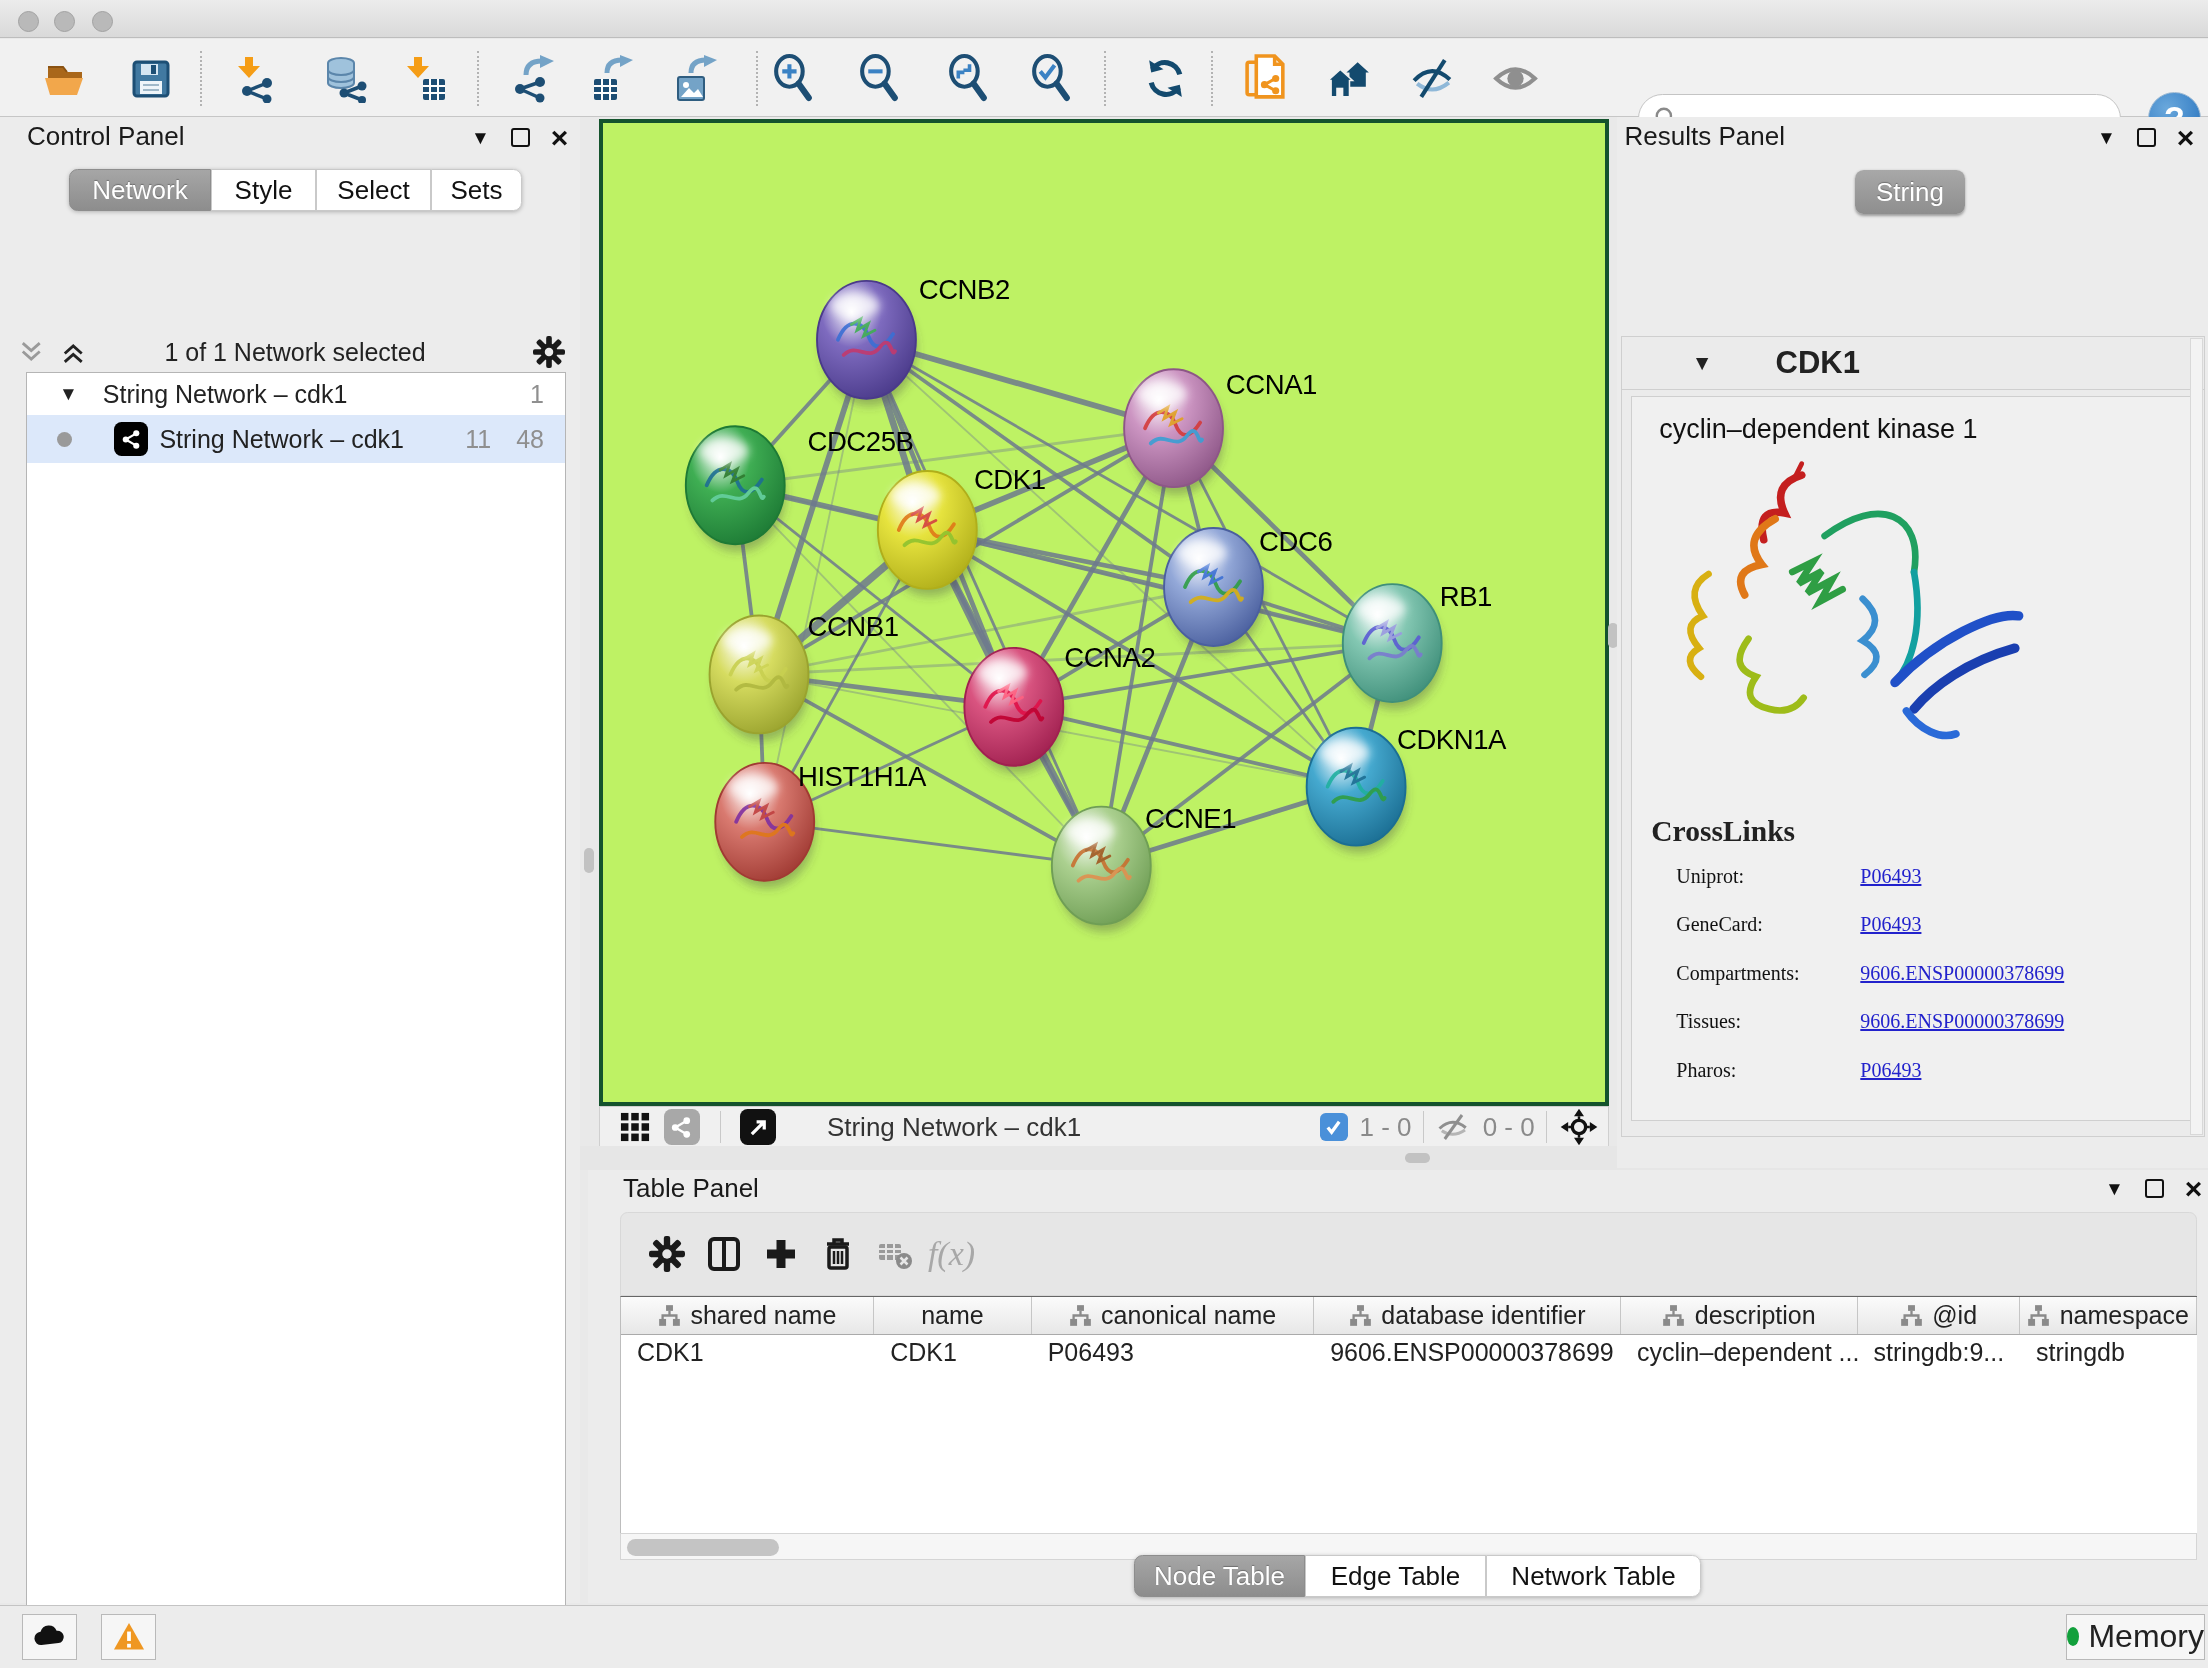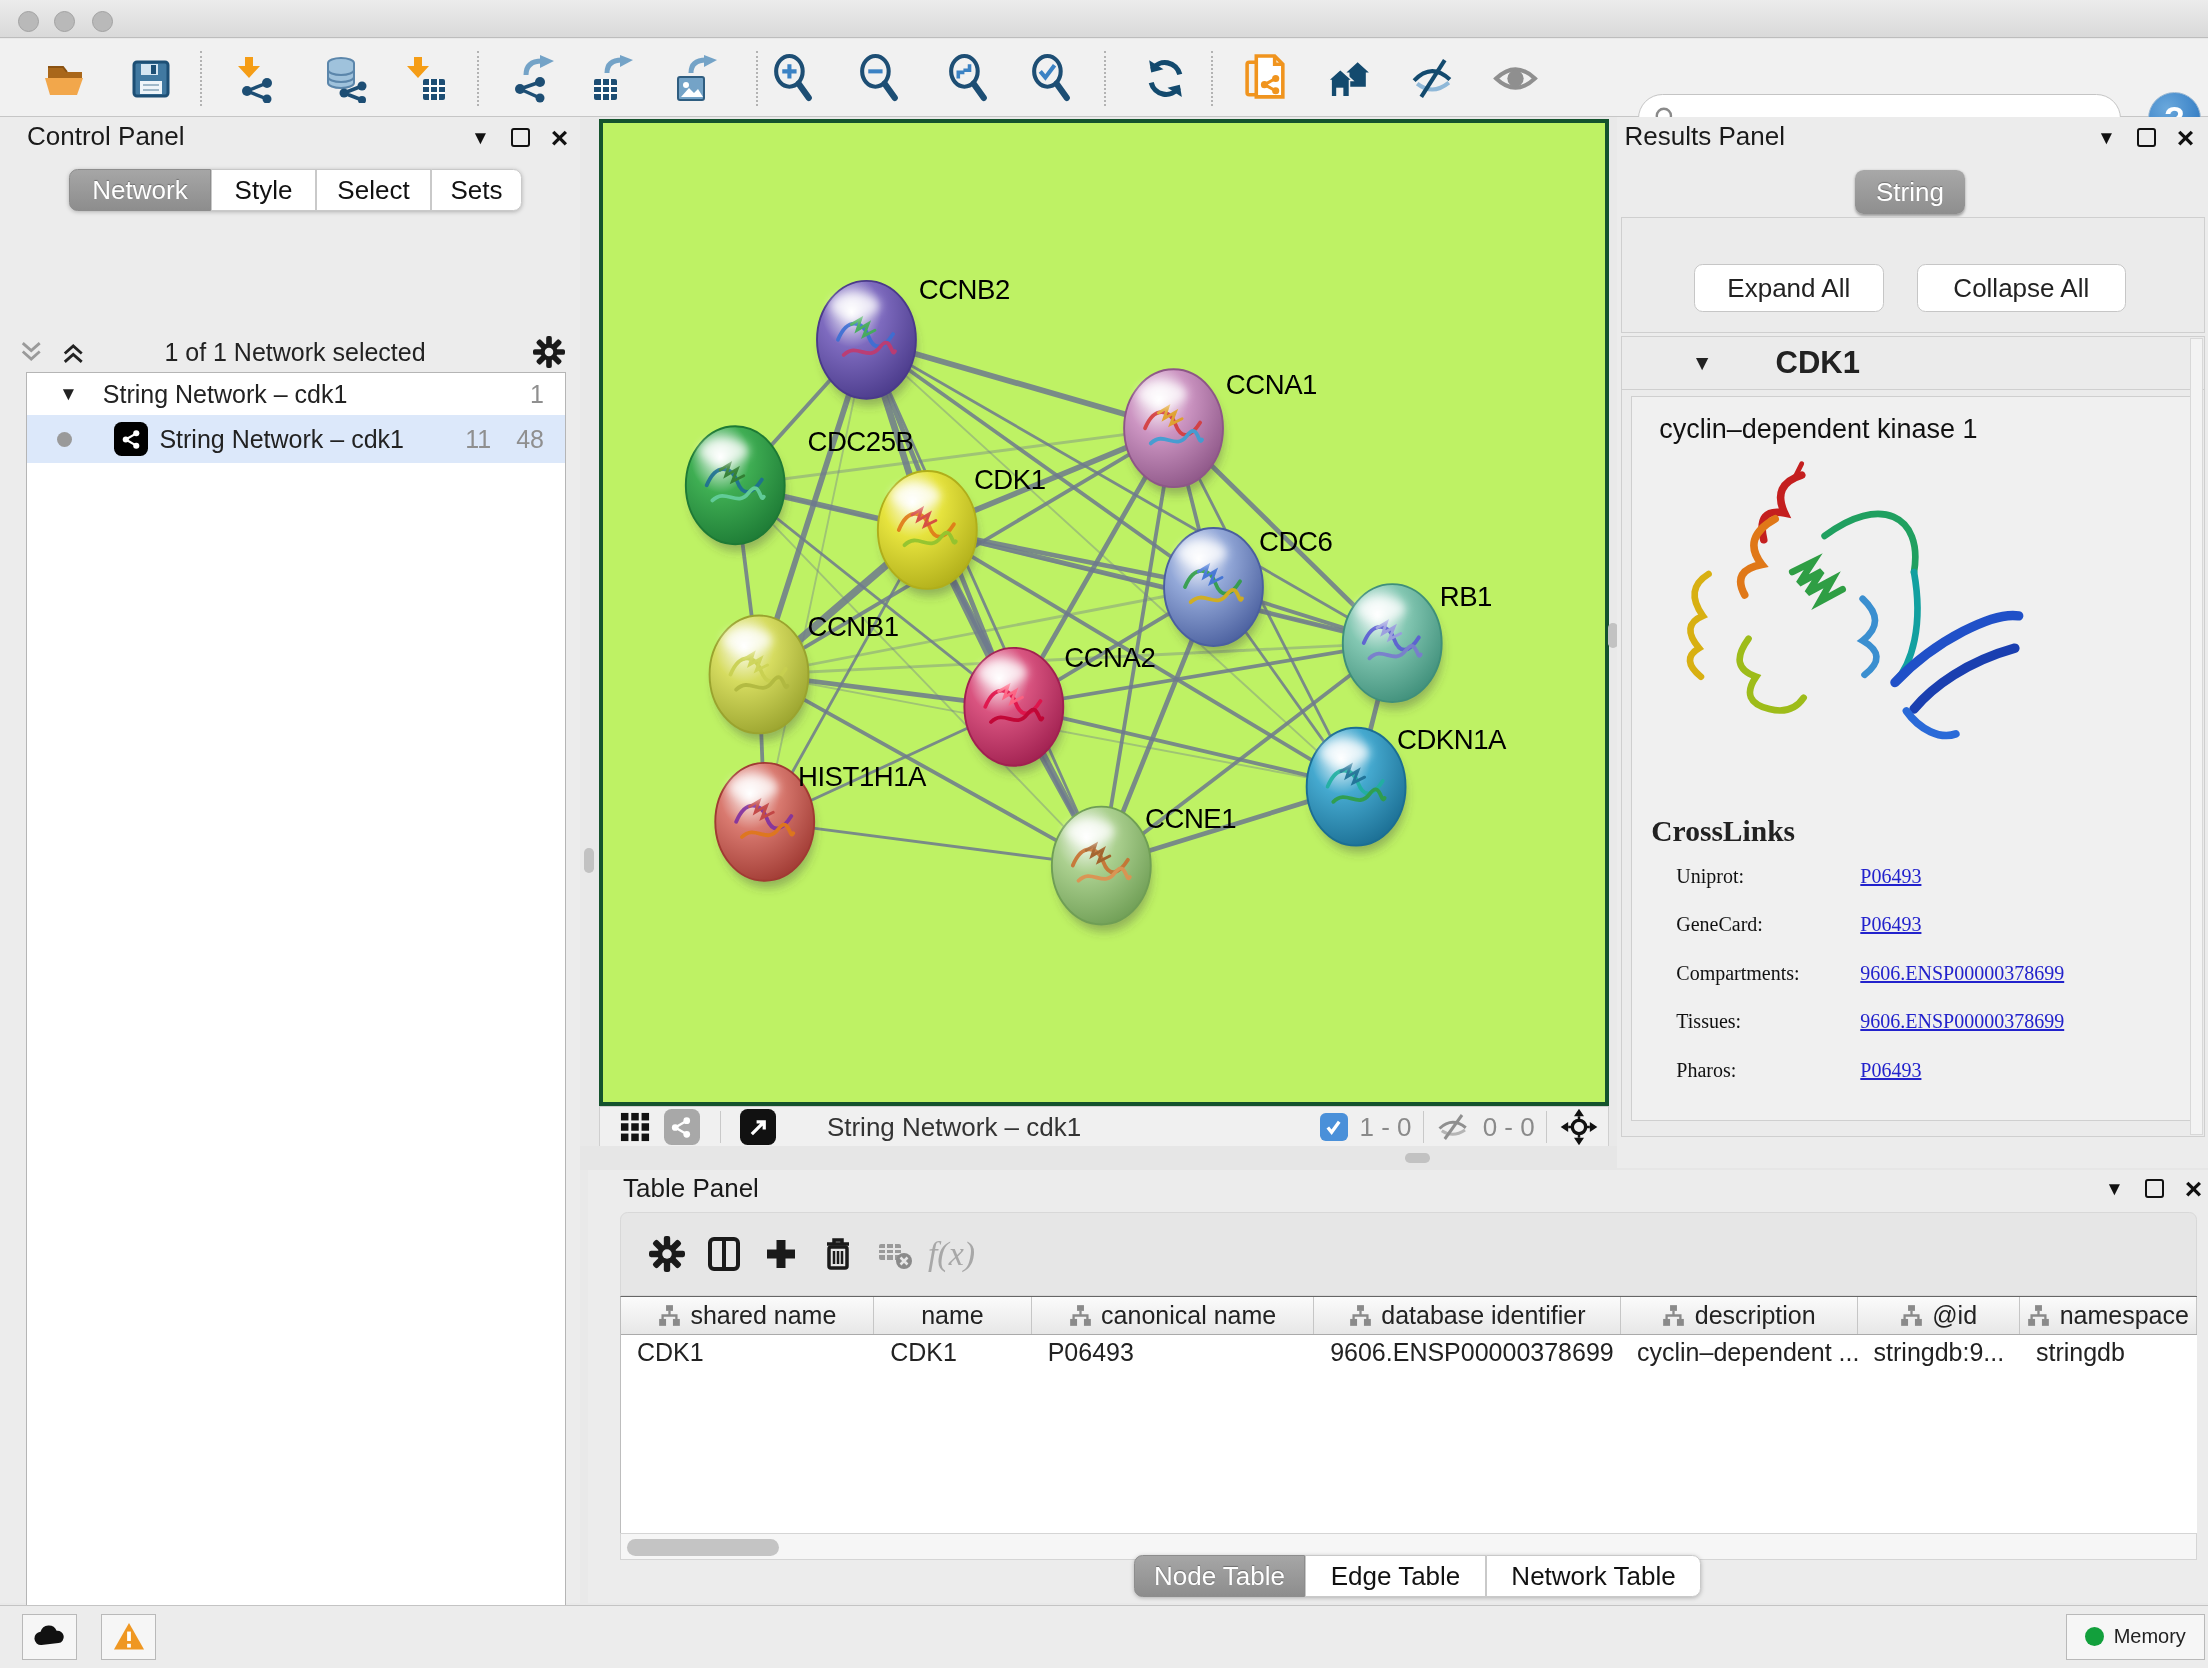--- a/index.html
+++ b/index.html
@@ -120,21 +120,21 @@
   #tbl-thumb { position:absolute; left:5.7px; top:4.8px; width:152px; height:17px;
      background:#c4c4c4; border-radius:8.6px; }
   #tp-tabs { position:absolute; left:546px; top:385px; display:flex; height:42px;
              filter:drop-shadow(0 1.9px 1.9px rgba(0,0,0,.25)); }
 
   
   #status-bar { position:absolute; left:0; top:1605px; width:2208px; height:63px;
      background:#ececec; border-top:1.9px solid #c4c4c4; }
   .sb-btn { position:absolute; top:7.6px; height:46px; background:#f6f6f6;
      border:1.9px solid #b9b9b9; display:flex; align-items:center; justify-content:center; }
-  #memory-btn { left:2066px; width:139px; gap:9.5px; font-size:20px; }
+  #memory-btn { left:2066px; width:139px; gap:9.5px; font-size:32px; }
   .green-dot { width:19px; height:19px; border-radius:50%; background:#12a03c; }
 
   svg { display:block; }
   text { font-family:"Liberation Sans", sans-serif; }
 </style>
 </head>
 <body>
 
 <div id="titlebar">
   <span class="tl" style="left:18px"></span>
@@ -660,24 +660,20 @@
 <div id="results-panel">
   <div class="panel-head">
     <span class="ph-title" style="margin-left:7.6px">Results Panel</span>
     <span class="ph-icons" style="left:480px; top:9.5px">
       <span class="ph-tri">▼</span>
       <span class="ph-max"></span>
       <span class="ph-x">×</span>
     </span>
   </div>
   <div id="string-tab">String</div>
-  <div id="rp-box1">
-    <div class="rp-btn" style="left:72px; width:190px">Expand All</div>
-    <div class="rp-btn" style="left:295px; width:209px">Collapse All</div>
-  </div>
   <div id="rp-box2">
     <div id="cdk1-head">
       <span style="margin-left:70px; font-size:21px">▼</span>
       <span style="margin-left:63px; font-size:31px; font-weight:bold">CDK1</span>
     </div>
     <div id="cdk1-inner">
       <div id="gene-desc">cyclin–dependent kinase 1</div>
       <svg id="ribbon" width="371" height="314" viewBox="0 0 390 330" style="position:absolute; left:48px; top:59px">
         <g fill="none" stroke-linecap="round">
           <path d="M128 20q-32 10-18 40q-30-6-22 28" stroke="#c41f1f" stroke-width="8"></path>

